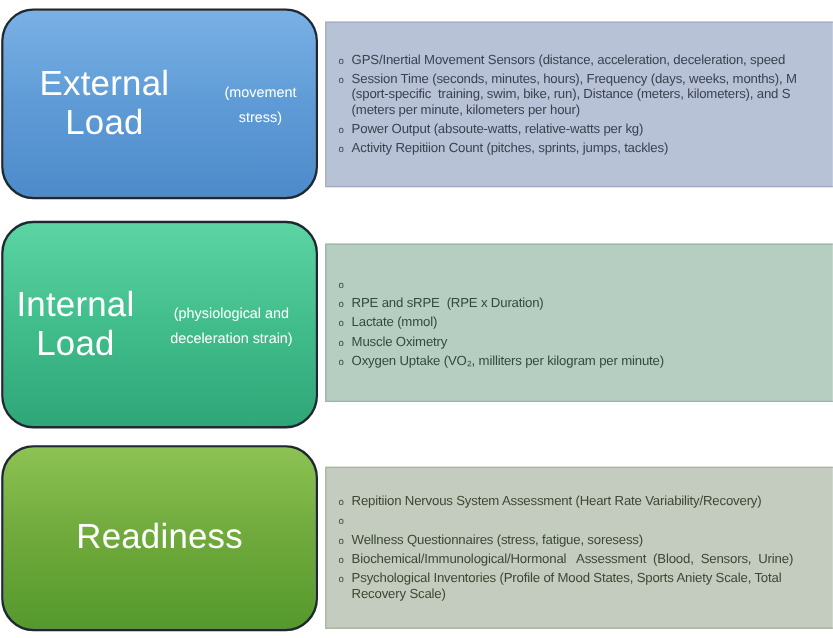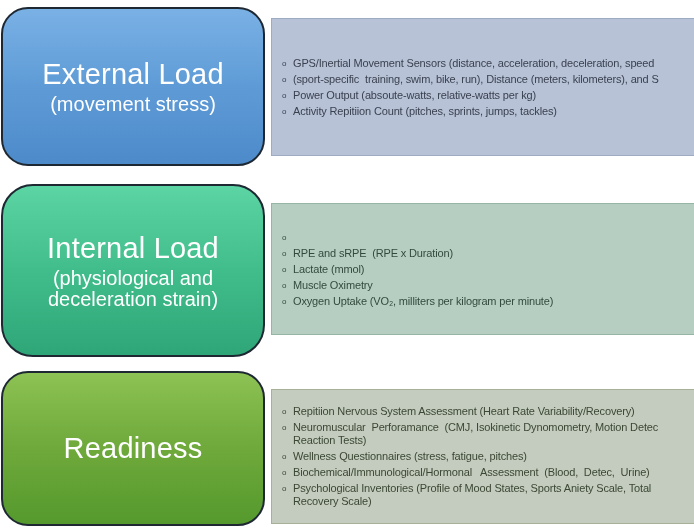--- a/index.html
+++ b/index.html
@@ -18,46 +18,45 @@
     background: #ffffff;
   }
   
   .box {
     position: absolute;
     left: 1px;
     width: 260px;
     border: 2px solid #1e2833;
     border-radius: 27px;
     display: flex;
-    flex-direction: column;
+    flex-direction: row;
     align-items: center;
     justify-content: center;
     text-align: center;
     color: #ffffff;
   }
   .box-external {
     top: 7px; height: 155px;
     background: linear-gradient(180deg, #7ab1e5 0%, #5e9bd6 50%, #4d8aca 100%);
   }
   .box-internal {
     top: 184px; height: 169px;
     background: linear-gradient(180deg, #5cd4a3 0%, #41bd8b 50%, #2fa678 100%);
-    border-radius: 32px;
   }
   .box-readiness {
     top: 371px; height: 151px;
     background: linear-gradient(180deg, #8dc254 0%, #6fa93b 50%, #55992d 100%);
   }
   .box-title {
     font-size: 29px;
     line-height: 33px;
     letter-spacing: 0.2px;
   }
   .box-subtitle {
-    font-size: 20px;
+    font-size: 12px;
     line-height: 21px;
     margin-top: 3px;
     max-width: 206px;
   }
   
   .panel {
     position: absolute;
     left: 271px;
     width: 470px;
     box-sizing: border-box;
@@ -124,21 +123,23 @@
   <div class="panel panel-external">
     <div class="bullet">
       <span class="marker">o</span>
       <div class="blines">
         <div class="line">GPS/Inertial Movement Sensors (distance, acceleration, deceleration, speed</div>
       </div>
     </div>
     <div class="bullet">
       <span class="marker">o</span>
       <div class="blines">
+        <div class="line">Session Time (seconds, minutes, hours), Frequency (days, weeks, months), M</div>
         <div class="line">(sport-specific  training, swim, bike, run), Distance (meters, kilometers), and S</div>
+        <div class="line">(meters per minute, kilometers per hour)</div>
       </div>
     </div>
     <div class="bullet">
       <span class="marker">o</span>
       <div class="blines">
         <div class="line">Power Output (absoute-watts, relative-watts per kg)</div>
       </div>
     </div>
     <div class="bullet">
       <span class="marker">o</span>
@@ -180,35 +181,31 @@
 
   <div class="panel panel-readiness">
     <div class="bullet">
       <span class="marker">o</span>
       <div class="blines">
         <div class="line">Repitiion Nervous System Assessment (Heart Rate Variability/Recovery)</div>
       </div>
     </div>
     <div class="bullet">
       <span class="marker">o</span>
-      <div class="blines">
-        <div class="line">Neuromuscular  Perforamance  (CMJ, Isokinetic Dynomometry, Motion Detec</div>
-        <div class="line">Reaction Tests)</div>
-      </div>
-    </div>
-    <div class="bullet">
-      <span class="marker">o</span>
-      <div class="blines">
-        <div class="line">Wellness Questionnaires (stress, fatigue, pitches)</div>
-      </div>
-    </div>
-    <div class="bullet">
-      <span class="marker">o</span>
-      <div class="blines">
-        <div class="line">Biochemical/Immunological/Hormonal   Assessment  (Blood,  Detec,  Urine)</div>
+    </div>
+    <div class="bullet">
+      <span class="marker">o</span>
+      <div class="blines">
+        <div class="line">Wellness Questionnaires (stress, fatigue, soresess)</div>
+      </div>
+    </div>
+    <div class="bullet">
+      <span class="marker">o</span>
+      <div class="blines">
+        <div class="line">Biochemical/Immunological/Hormonal   Assessment  (Blood,  Sensors,  Urine)</div>
       </div>
     </div>
     <div class="bullet">
       <span class="marker">o</span>
       <div class="blines">
         <div class="line">Psychological Inventories (Profile of Mood States, Sports Aniety Scale, Total</div>
         <div class="line">Recovery Scale)</div>
       </div>
     </div>
   </div>

